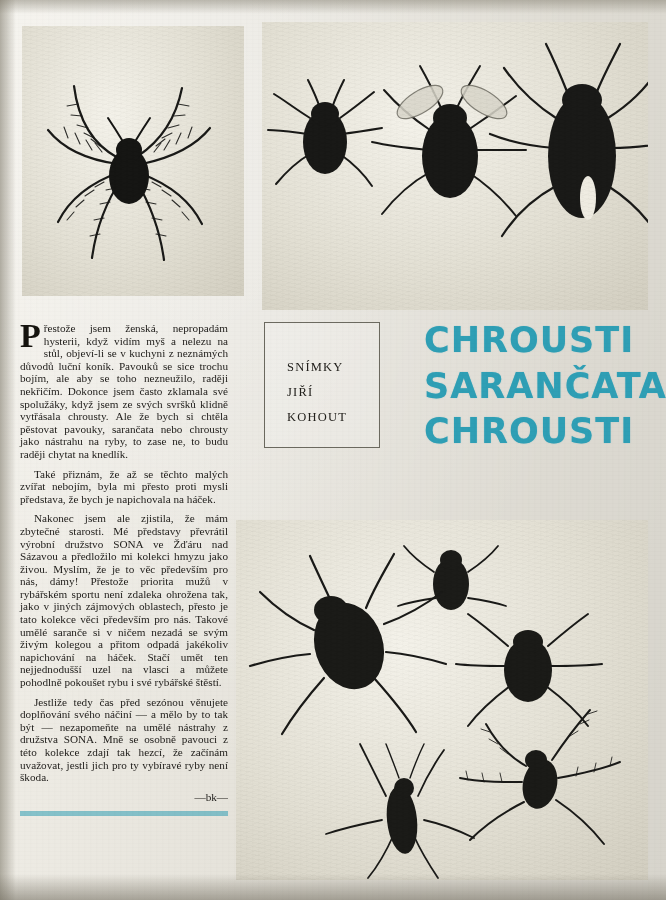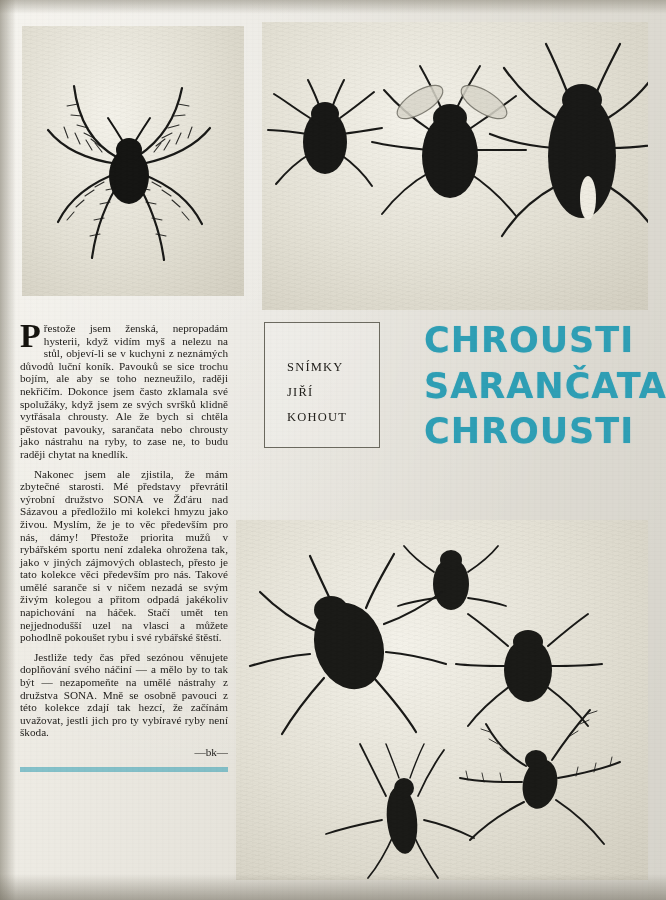--- a/index.html
+++ b/index.html
@@ -347,20 +347,21 @@
   </div>
 
   <div class="headline">
     <div>CHROUSTI</div>
     <div>SARANČATA</div>
     <div>CHROUSTI</div>
   </div>
 
   <div class="col">
     <p class="first"><span class="dropcap">P</span><span>řestože jsem ženská, nepropadám hysterii, když vidím myš a nelezu na stůl, objeví-li se v kuchyni z neznámých důvodů luční koník. Pavouků se sice trochu bojím, ale aby se toho nezneužilo, raději nekřičím. Dokonce jsem často zklamala své spolužáky, když jsem ze svých svršků klidně vytřásala chrousty. Ale že bych si chtěla pěstovat pavouky, sarančata nebo chrousty jako nástrahu na ryby, to zase ne, to budu raději chytat na knedlík.</span></p>
+    <p>Také přiznám, že až se těchto malých zvířat nebojím, byla mi přesto proti mysli představa, že bych je napichovala na háček.</p>
     <p>Nakonec jsem ale zjistila, že mám zbytečné starosti. Mé představy převrátil výrobní družstvo SONA ve Žďáru nad Sázavou a předložilo mi kolekci hmyzu jako živou. Myslím, že je to věc především pro nás, dámy! Přestože priorita mužů v rybářském sportu není zdaleka ohrožena tak, jako v jiných zájmových oblastech, přesto je tato kolekce věci především pro nás. Takové umělé sarančе si v ničem nezadá se svým živým kolegou a přitom odpadá jakékoliv napichování na háček. Stačí umět ten nejjednodušší uzel na vlasci a můžete pohodlně pokoušet rybu i své rybářské štěstí.</p>
     <p>Jestliže tedy čas před sezónou věnujete doplňování svého náčiní — a mělo by to tak být — nezapomeňte na umělé nástrahy z družstva SONA. Mně se osobně pavouci z této kolekce zdají tak hezcí, že začínám uvažovat, jestli jich pro ty vybíravé ryby není škoda.</p>
     <span class="sig">—bk—</span>
     <div class="bar"></div>
   </div>
 
   <div class="grain"></div>
   <div class="edge-left"></div>
   <div class="edge-top"></div>
   <div class="edge-bottom"></div>

